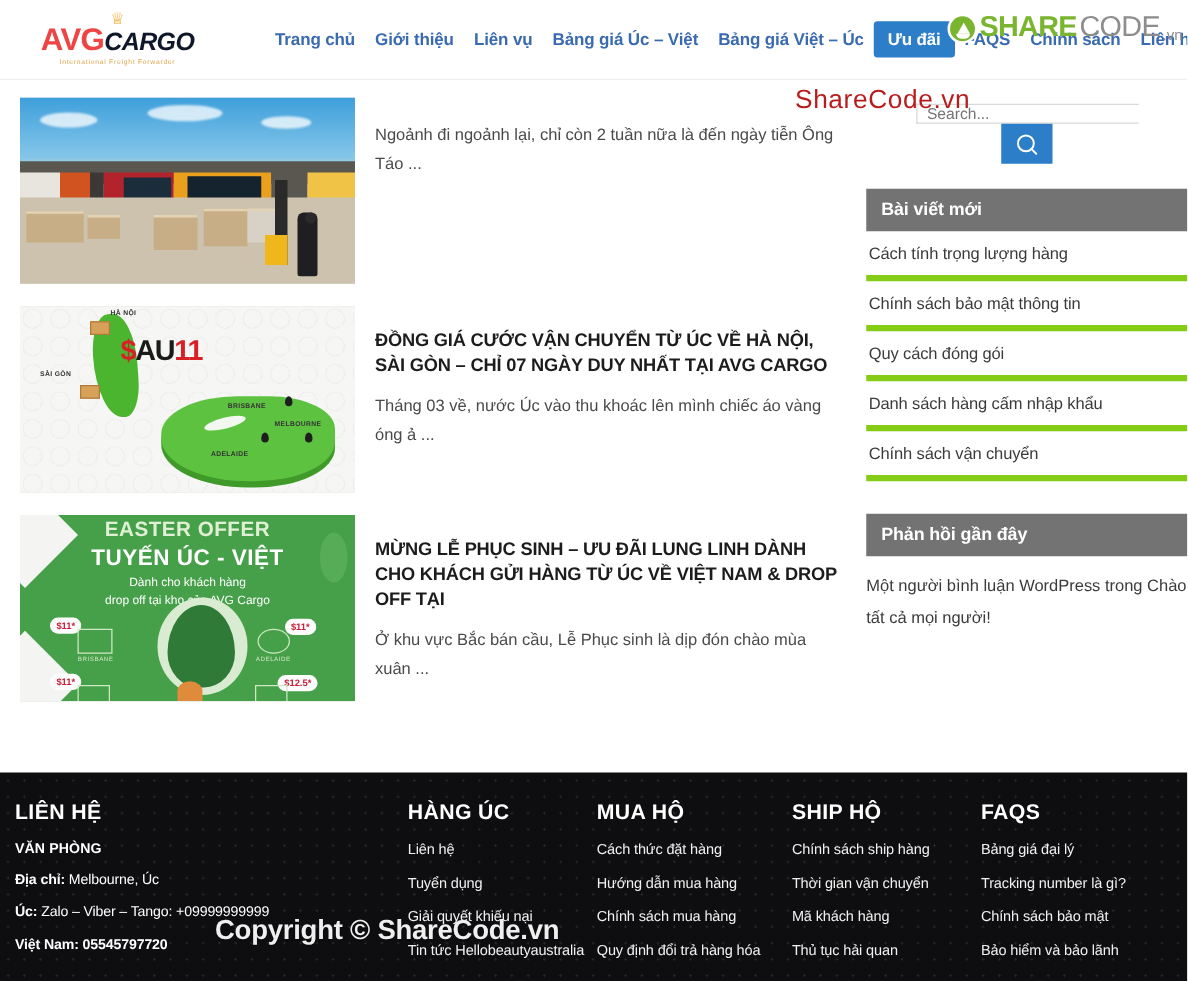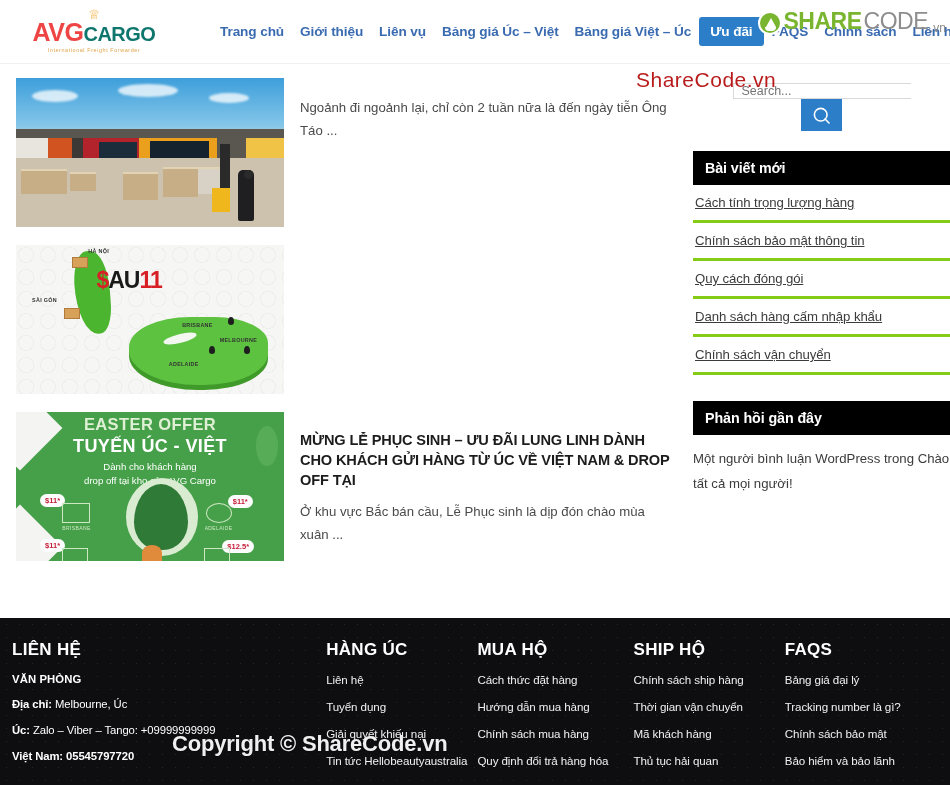--- a/index.html
+++ b/index.html
@@ -18,21 +18,21 @@
     background: #ffffff;
     display: flex;
     align-items: center;
     padding: 0 10px 0 26px;
     border-bottom: 1px solid #f0f0f0;
   }
   .logo { width: 136px; flex: 0 0 136px; text-align:center; position: relative; }
   .crown { color:#f0a92b; font-size: 13px; line-height: 9px; letter-spacing:0px; display:block; margin-bottom:1px; }
   .logo-main { font-weight: bold; letter-spacing: -0.5px; line-height: 1; }
   .logo-avg { color:#ef4444; font-size: 25px; font-weight: 800; }
-  .logo-cargo { color:#0f766e; font-size: 20px; font-weight: 700; }
+  .logo-cargo { color:#0f172a; font-size: 20px; font-weight: 700; font-style: italic; }
   .logo-tag { color:#e0a34a; font-size: 5.4px; letter-spacing: 0.6px; margin-top: 2px; white-space: nowrap; }
 
   .nav { display:flex; align-items:center; gap: 0px; margin-left: 50px; }
   .nav-item {
     font-size: 13.6px; font-weight: bold; color:#3a6bb0;
     padding: 6px 8px; white-space: nowrap; cursor: pointer;
     letter-spacing: -0.1px;
   }
   .nav-item.active { background:#2b7ec7; color:#fff; border-radius: 3px; padding: 7px 11px; }
 
@@ -116,27 +116,27 @@
   .search-input {
     flex:1; height: 32px; border: 1px solid #d9d9d9; border-right:none;
     padding: 0 8px; font-size: 12.5px; color:#8a8a8a; outline:none;
     font-family:"Liberation Sans", sans-serif; background:#fff;
   }
   .search-btn {
     width: 41px; height: 32px; background:#2b7ec7; border:none; cursor:pointer;
     display:flex; align-items:center; justify-content:center;
   }
   .widget-head {
-    background:#000000; color:#fff; font-size:14.3px; font-weight:bold;
+    background:#737373; color:#fff; font-size:14.3px; font-weight:bold;
     padding: 9px 12px; letter-spacing:-.1px;
   }
   .wlist { list-style:none; }
   .wlist li {
     font-size: 13.2px; color:#3b3b3b; padding: 10px 0 10px 2px;
-    border-bottom: 3px solid #84cc16; cursor:pointer; letter-spacing:-.1px;text-decoration:underline;
+    border-bottom: 5px solid #84cc16; cursor:pointer; letter-spacing:-.1px;
   }
   .widget-gap { height: 26px; }
   .comment {
     font-size: 13.2px; color:#3b3b3b; line-height: 25px; padding-top: 11px;
   }
 
   
   .footer {
     position:absolute; left:0; right:0; bottom:0; height: 167px;
     background:#0e0e10; color:#fff; padding: 22px 14px 0 12px;
@@ -252,20 +252,24 @@
             <div class="mlabel" style="left:6%;top:35%;">SÀI GÒN</div>
             <div class="mlabel" style="left:62%;top:52%;">BRISBANE</div>
             <div class="mlabel" style="left:76%;top:62%;">MELBOURNE</div>
             <div class="mlabel" style="left:57%;top:78%;">ADELAIDE</div>
             <div class="pin" style="left:79%;top:48%;"></div>
             <div class="pin" style="left:85%;top:68%;"></div>
             <div class="pin" style="left:72%;top:68%;"></div>
             <div class="au11"><span class="d">$</span><span class="a">AU</span><span class="n">11</span></div>
           </div>
         </div>
+        <div class="post-body">
+          <div class="post-title">ĐỒNG GIÁ CƯỚC VẬN CHUYỂN TỪ ÚC VỀ HÀ NỘI, SÀI GÒN – CHỈ 07 NGÀY DUY NHẤT TẠI AVG CARGO</div>
+          <div class="post-excerpt">Tháng 03 về, nước Úc vào thu khoác lên mình chiếc áo vàng óng ả ...</div>
+        </div>
       </div>
 
       <div class="post">
         <div class="thumb">
           <div class="ph3">
             <div class="corner"></div>
             <div class="corner2"></div>
             <div style="position:absolute;right:6px;top:14px;width:22px;height:40px;border-radius:50%;background:#57ac58;"></div>
             <div class="e-t1">EASTER OFFER</div>
             <div class="e-t2">TUYẾN ÚC - VIỆT</div>

